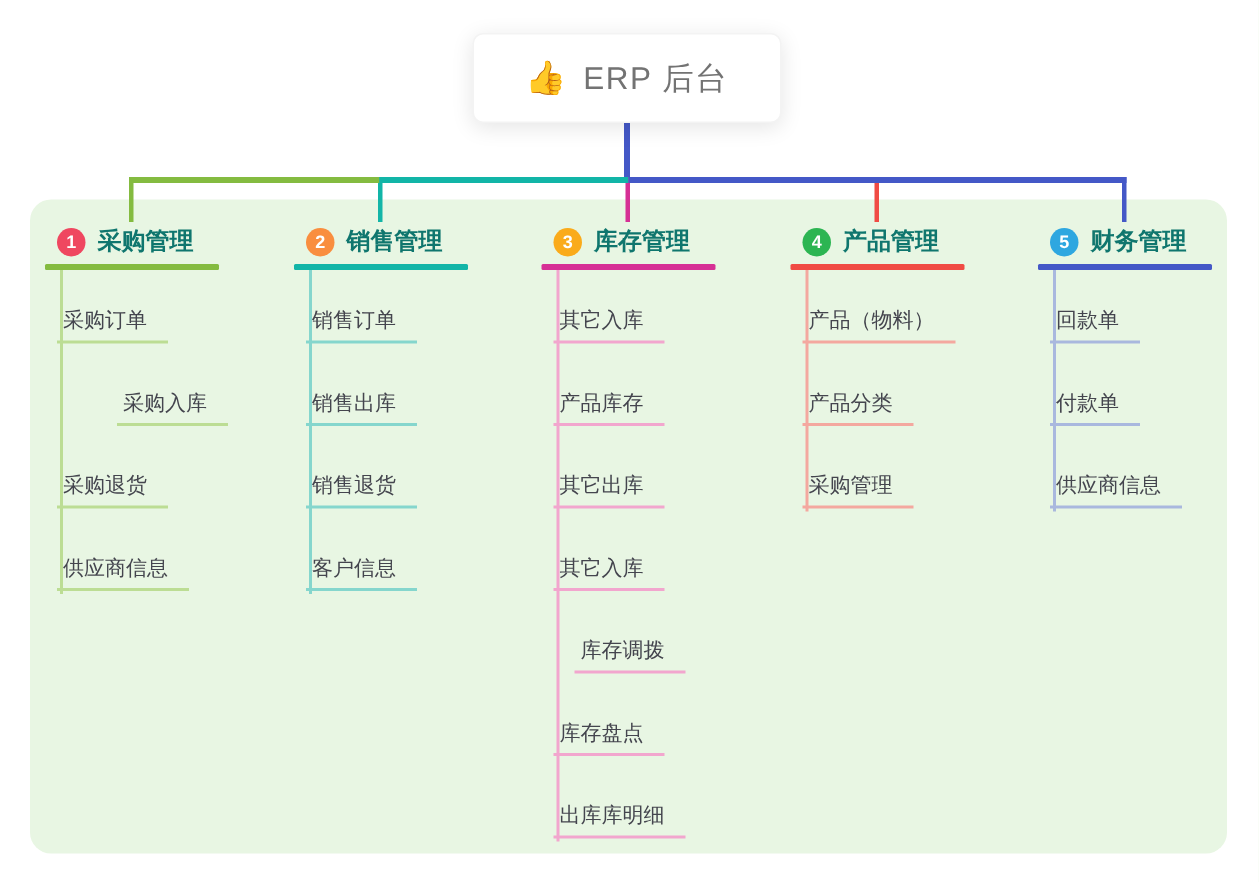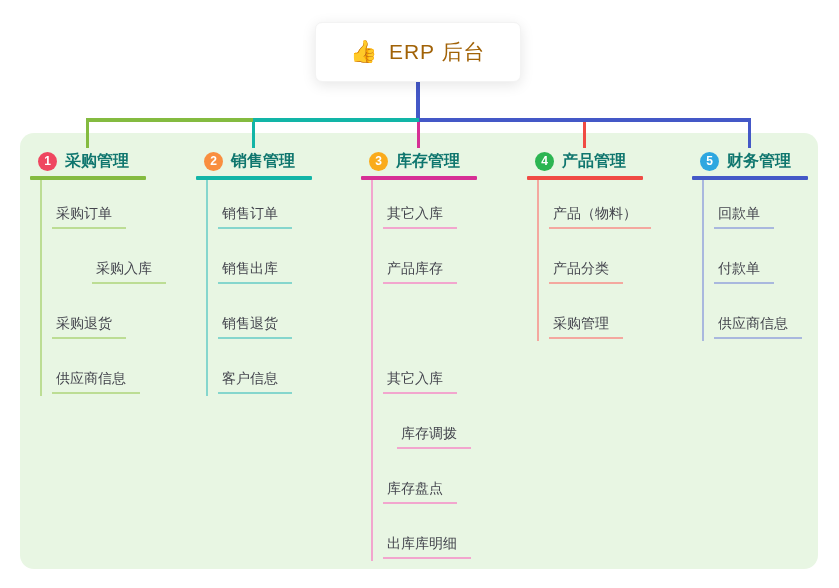--- a/index.html
+++ b/index.html
@@ -12,21 +12,21 @@
 
   
   .root-node {
     position: absolute; left: 315px; top: 22px; width: 206px; height: 60px;
     background: #ffffff; border: 1px solid #f3f3f3; border-radius: 7px;
     box-shadow: 0 3px 14px rgba(0,0,0,0.10);
     display: flex; align-items: center; justify-content: center;
     z-index: 5; cursor: pointer;
   }
   .root-icon { font-size: 22px; margin-right: 11px; line-height: 1; }
-  .root-label { font-size: 21px; font-weight: 500; color: #a16207; letter-spacing: 1px; }
+  .root-label { font-size: 21px; font-weight: 500; color: #737373; letter-spacing: 1px; }
 
   
   .conn { position: absolute; }
   .root-drop { left: 416px; top: 82px; width: 4px; height: 40px; z-index: 2; }
   .hseg { top: 118px; height: 4px; z-index: 3; }
   .drop { top: 118px; width: 3px; height: 30px; z-index: 2; }
 
   
   .panel {
     position: absolute; left: 20px; top: 133px; width: 798px; height: 436px;
@@ -43,21 +43,21 @@
     width: 19px; height: 19px; border-radius: 50%; flex: 0 0 19px;
     display: inline-flex; align-items: center; justify-content: center;
     color: #ffffff; font-size: 12px; font-weight: bold; line-height: 1;
   }
   .branch-title { font-size: 16px; font-weight: 700; color: #0f766e; white-space: nowrap; }
   .branch-underline { position: absolute; left: 0; top: 30px; width: 116px; height: 4px; border-radius: 1px; }
   .branch-vline { position: absolute; left: 10px; top: 34px; width: 2px; }
 
   
   .item {
-    position: absolute; left: 22px;
+    position: absolute; left: 8px;
     padding: 2px 14px 4px 4px;
     font-size: 14px; color: #44454e; line-height: 20px; white-space: nowrap;
     border-bottom: 2px solid #ccc; cursor: pointer;
   }
 </style>
 </head>
 <body>
 
 <div class="stage">
 
@@ -106,20 +106,21 @@
 
   <div class="branch" style="left:361px">
     <div class="branch-header">
       <span class="badge" style="background: rgb(250, 171, 27);">3</span>
       <span class="branch-title">库存管理</span>
     </div>
     <div class="branch-underline" style="background: rgb(214, 48, 149);"></div>
     <div class="branch-vline" style="height: 381px; background: rgb(242, 166, 206);"></div>
     <div class="item" style="top: 55px; border-bottom-color: rgb(242, 166, 206);">其它入库</div>
     <div class="item" style="top: 110px; border-bottom-color: rgb(242, 166, 206);">产品库存</div>
+    <div class="item" style="top: 165px; border-bottom-color: rgb(242, 166, 206);">其它出库</div>
     <div class="item" style="top: 220px; border-bottom-color: rgb(242, 166, 206);">其它入库</div>
     <div class="item" style="top: 275px; border-bottom-color: rgb(242, 166, 206); margin-left: 14px;">库存调拨</div>
     <div class="item" style="top: 330px; border-bottom-color: rgb(242, 166, 206);">库存盘点</div>
     <div class="item" style="top: 385px; border-bottom-color: rgb(242, 166, 206);">出库库明细</div>
   </div>
 
   <div class="branch" style="left:527px">
     <div class="branch-header">
       <span class="badge" style="background: rgb(44, 181, 82);">4</span>
       <span class="branch-title">产品管理</span>

